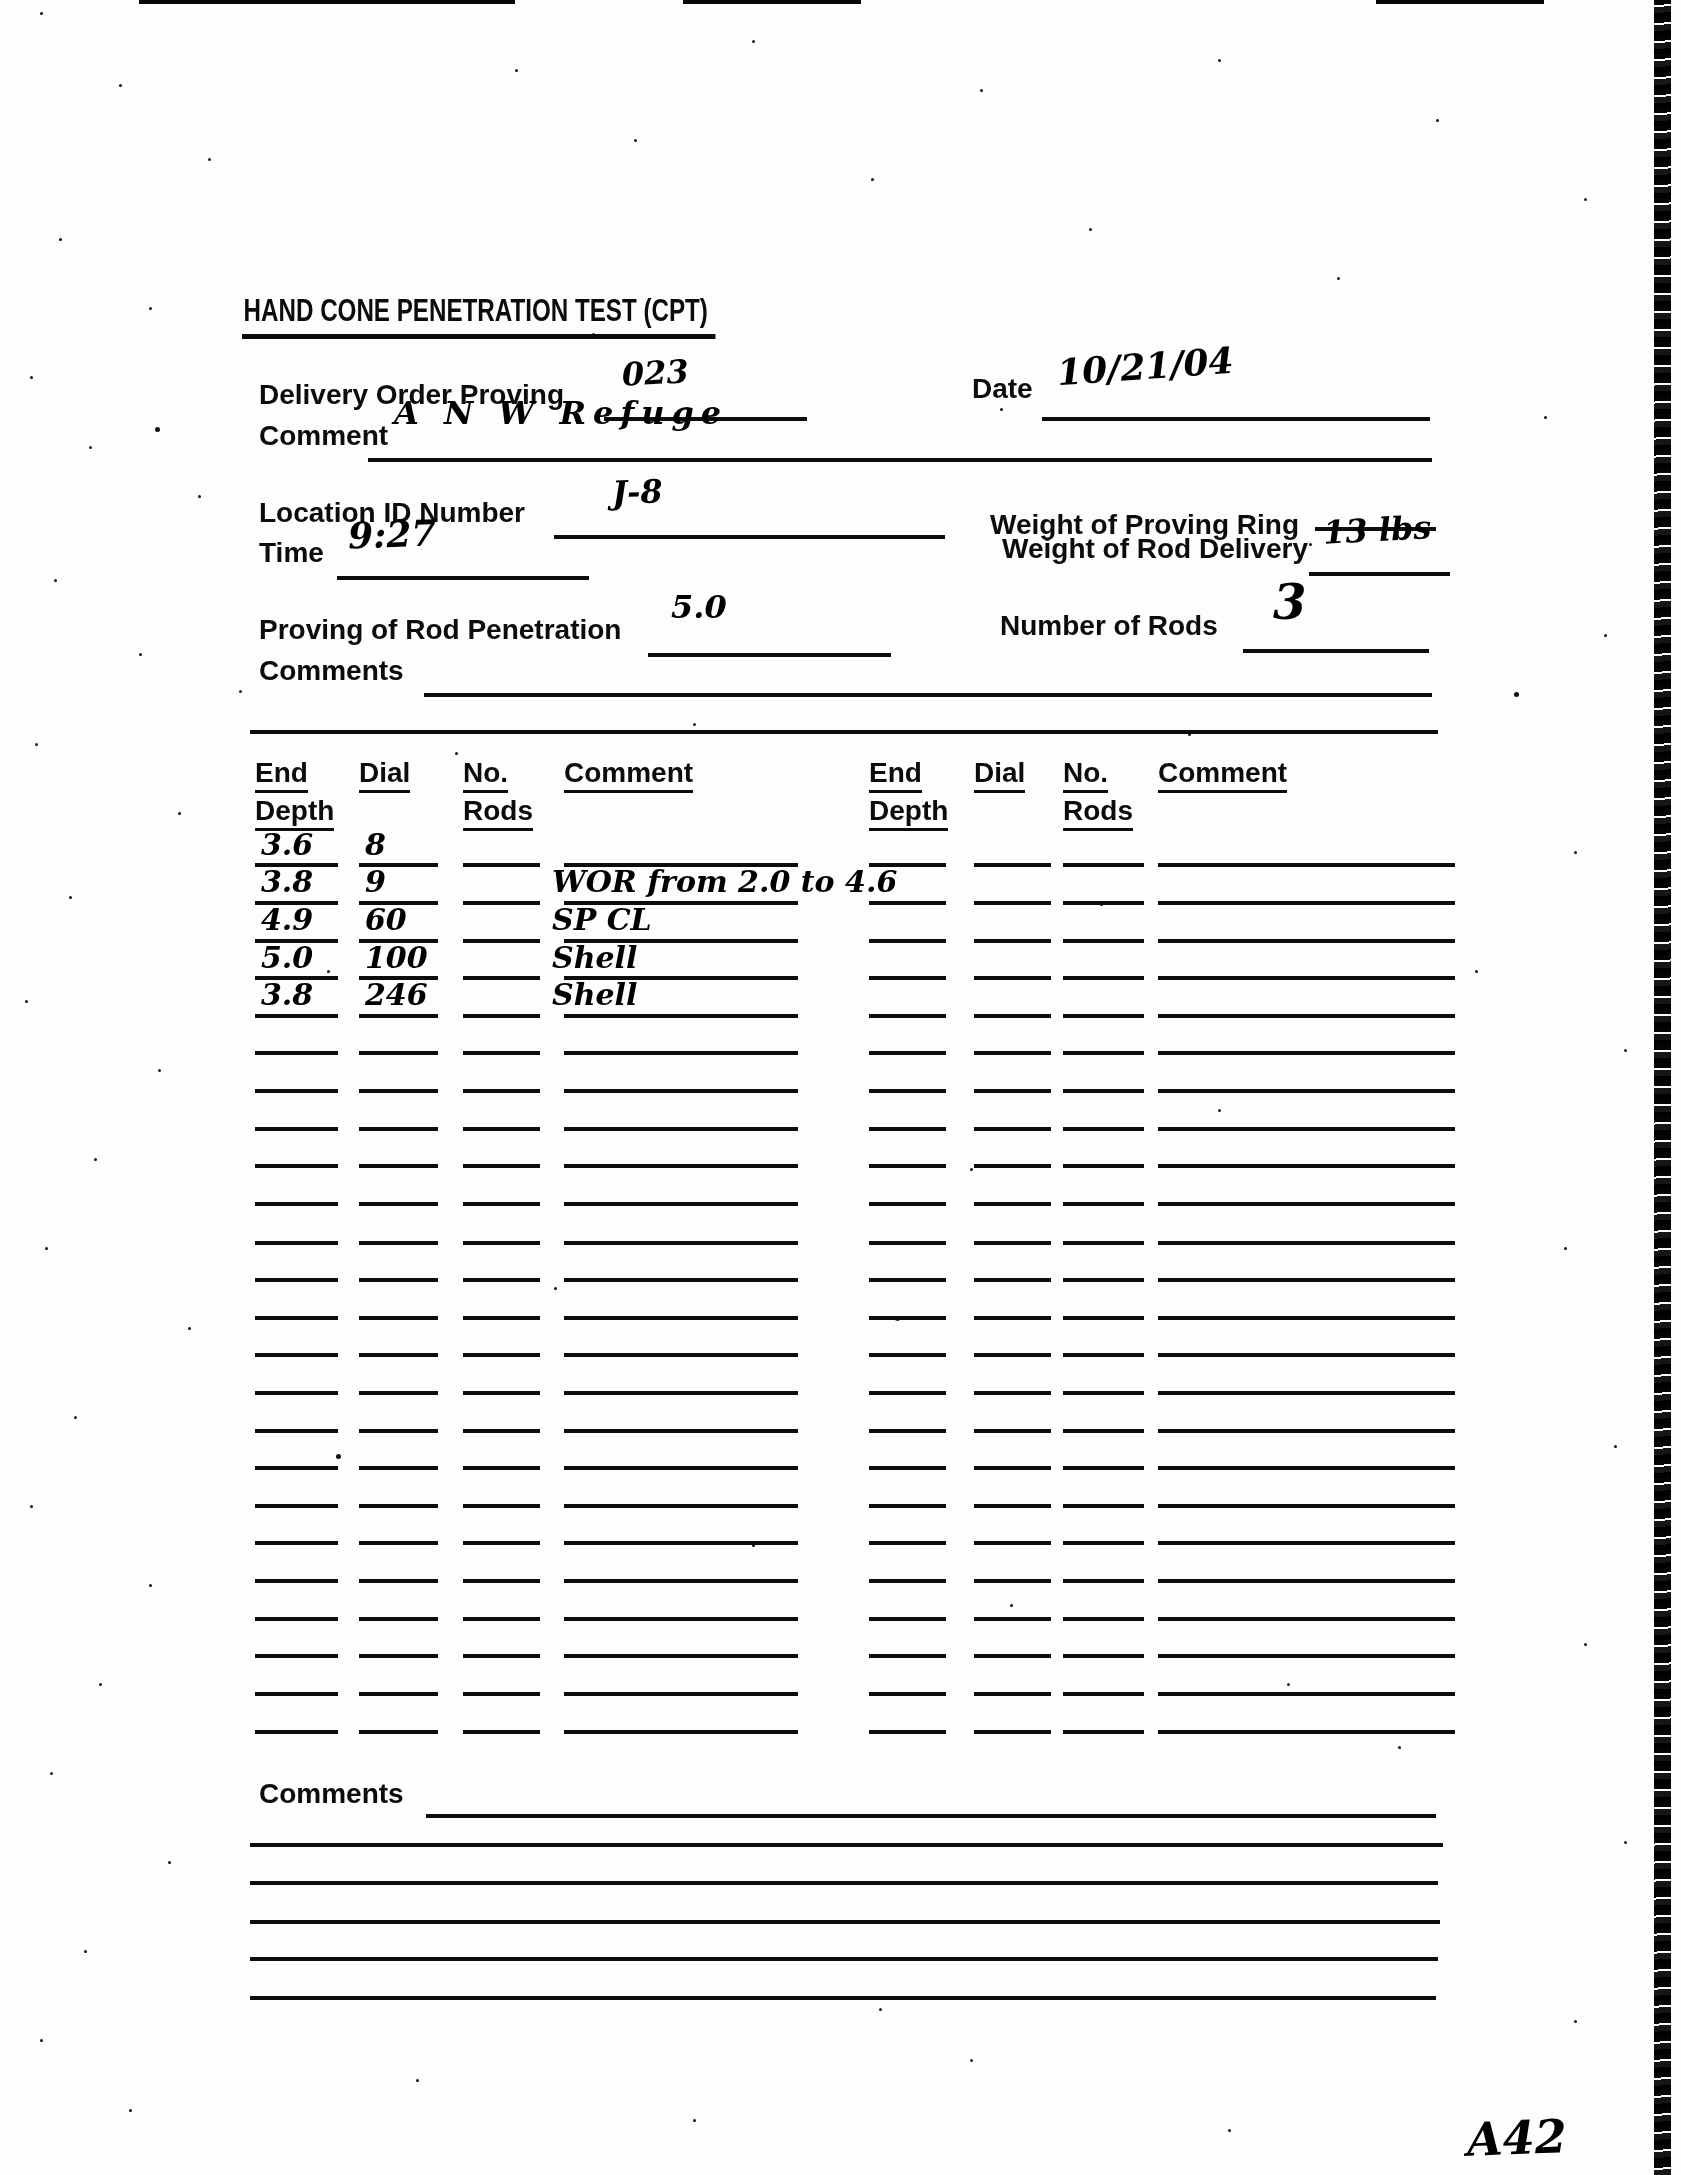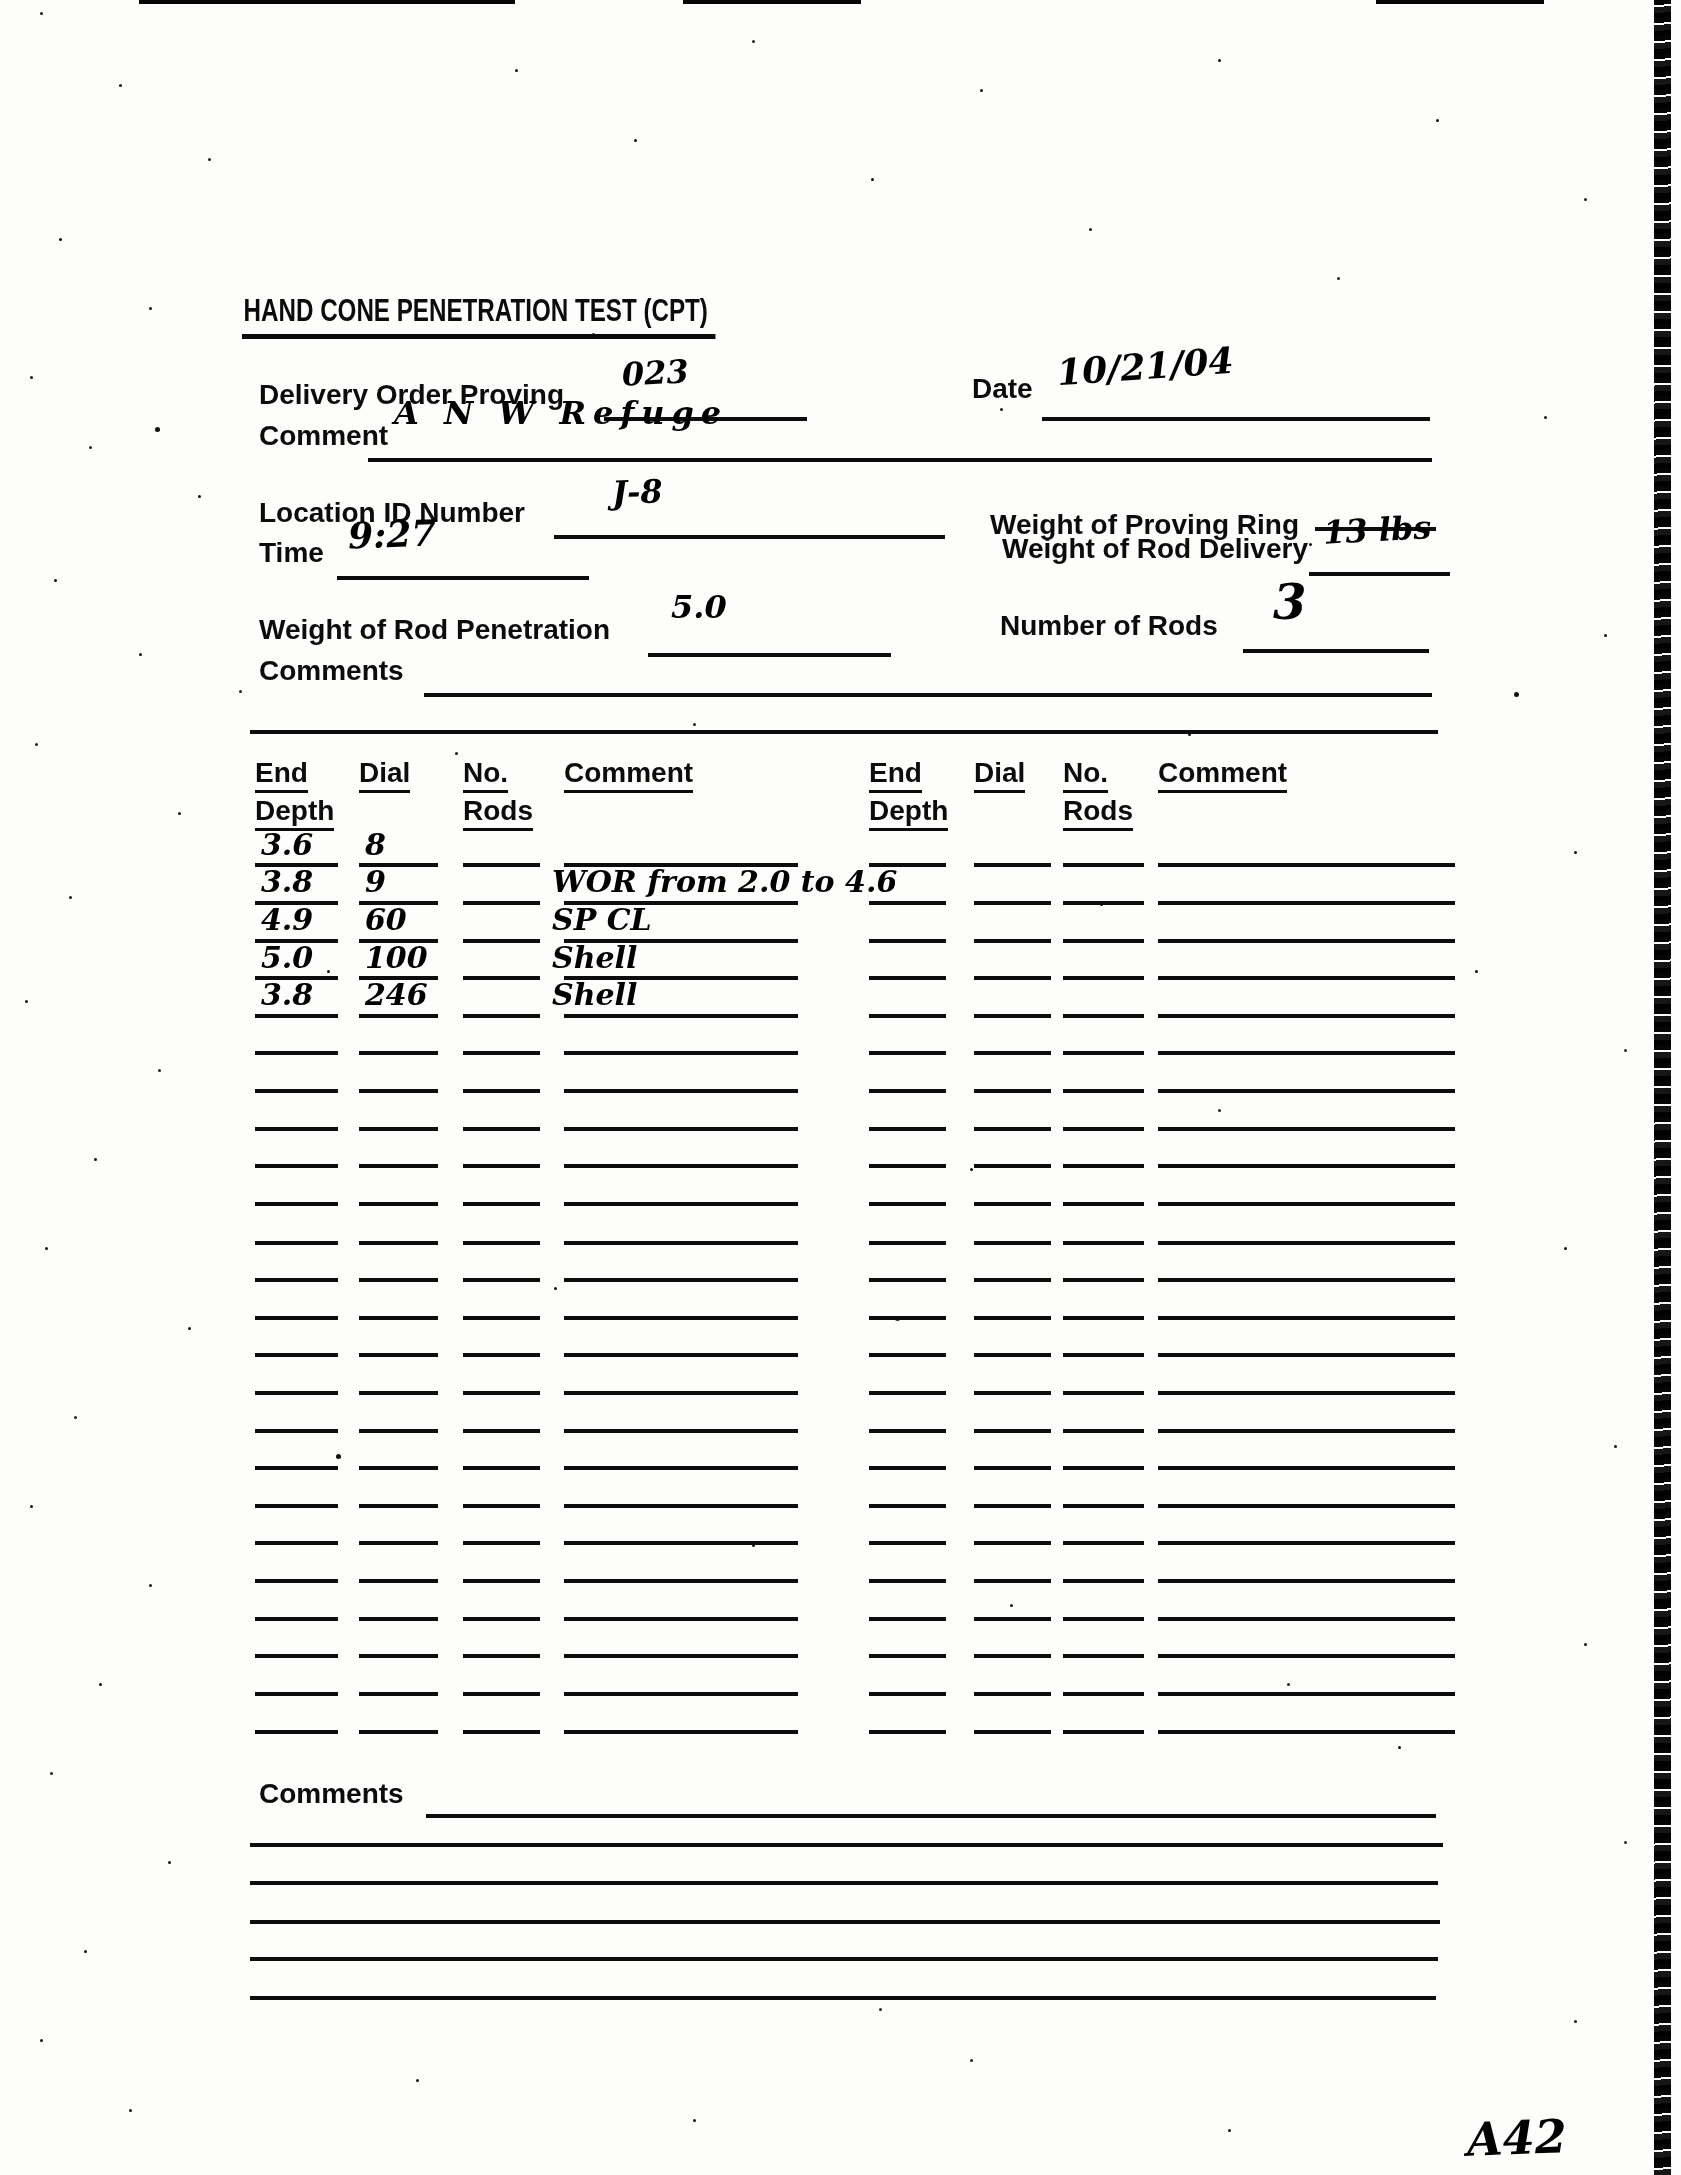--- a/index.html
+++ b/index.html
@@ -82,21 +82,21 @@
   <div class="abs line" style="left:1315px;top:527px;width:121px;"></div>
 
   <div class="abs lbl" style="left:259px;top:537px;">Time</div>
   <div class="abs hw" style="left:348px;top:513px;font-size:36px;transform:rotate(-2deg);">9:27</div>
   <div class="abs line" style="left:337px;top:576px;width:252px;"></div>
 
   <div class="abs lbl" style="left:1002px;top:533px;">Weight of Rod Delivery</div>
   <div class="abs hw" style="left:1323px;top:511px;transform:rotate(-3deg);">13 lbs</div>
   <div class="abs line" style="left:1309px;top:572px;width:141px;"></div>
 
-  <div class="abs lbl" style="left:259px;top:614px;">Weight of Rod Penetration</div>
+  <div class="abs lbl" style="left:259px;top:614px;">Proving of Rod Penetration</div>
   <div class="abs hw" style="left:671px;top:588px;">5.0</div>
   <div class="abs line" style="left:648px;top:653px;width:243px;"></div>
 
   <div class="abs lbl" style="left:1000px;top:610px;">Number of Rods</div>
   <div class="abs hw" style="left:1273px;top:574px;font-size:48px;">3</div>
   <div class="abs line" style="left:1243px;top:649px;width:186px;"></div>
 
   <div class="abs lbl" style="left:259px;top:655px;">Comments</div>
   <div class="abs line" style="left:424px;top:693px;width:1008px;"></div>
   <div class="abs line" style="left:250px;top:730px;width:1188px;"></div>

